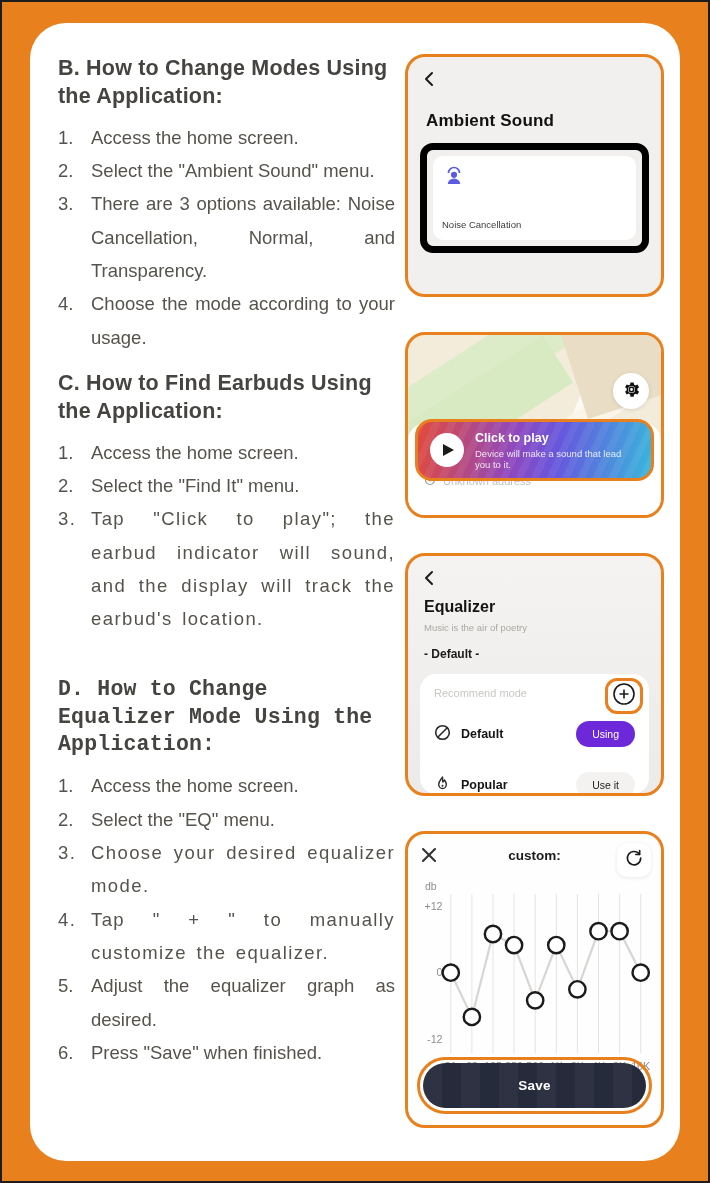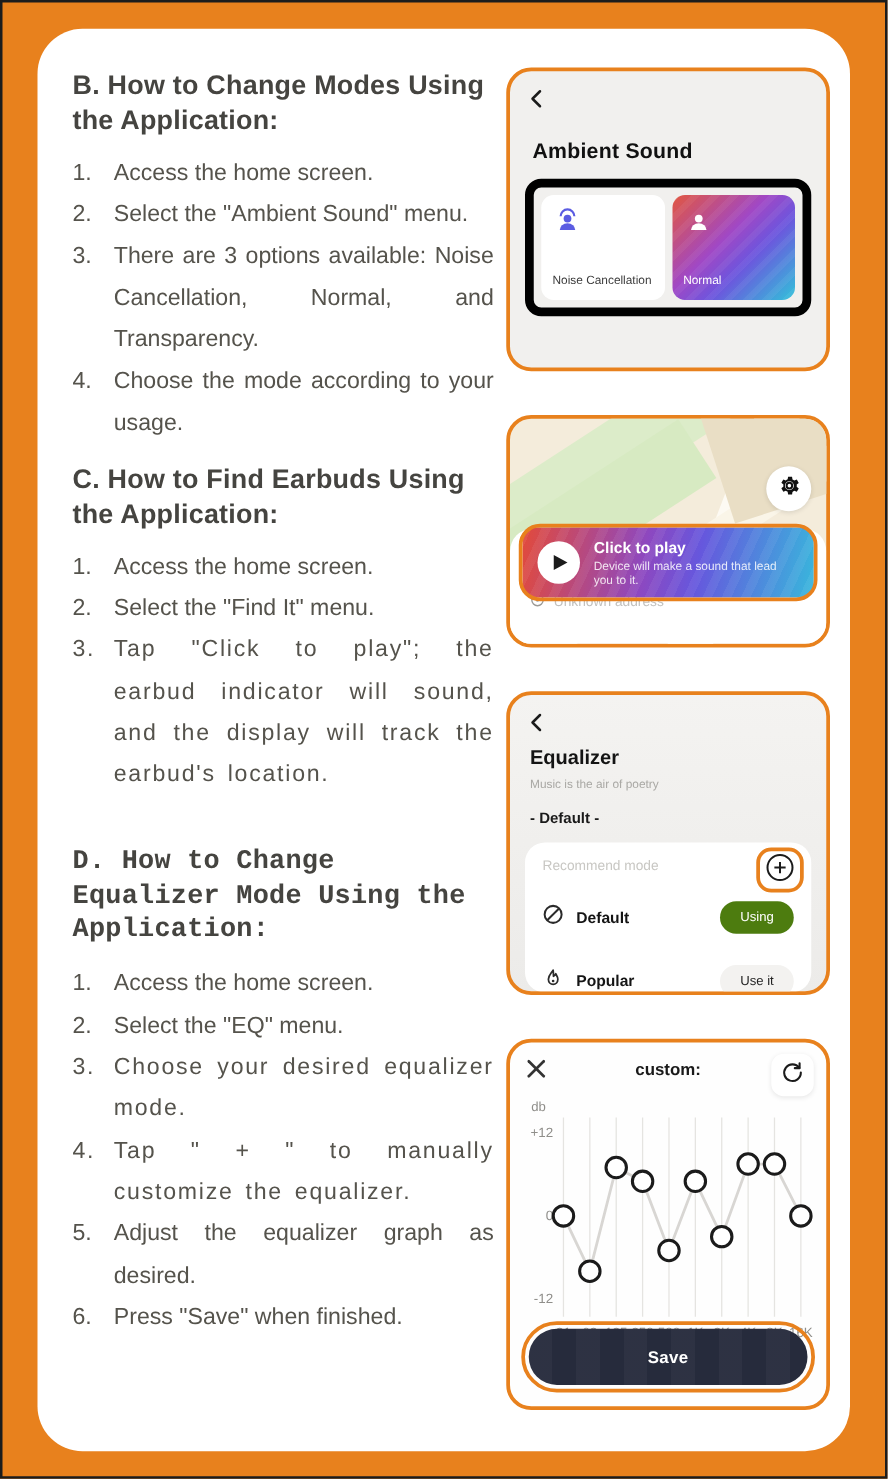--- a/index.html
+++ b/index.html
@@ -66,21 +66,21 @@
   .p-eq .title { font-size:16px; font-weight:800; color:#141414; margin:10px 0 0 4px; }
   .p-eq .subtitle { font-size:9.5px; color:#a9a8a4; margin:6px 0 0 4px; }
   .p-eq .current { font-size:12px; font-weight:800; color:#1a1a1a; margin:14px 0 0 4px; }
   .eq-card { background:#fff; border-radius:16px; margin-top:13px; height:120px; padding:13px 14px; position:relative; }
   .recommend { font-size:11px; color:#c8c7c3; }
   .plus-wrap { position:absolute; top:4px; right:6px; width:38px; height:36px; border:3px solid #E8811D; border-radius:12px; display:flex; align-items:center; justify-content:center; }
   .eq-row { display:flex; align-items:center; gap:10px; margin-top:22px; }
   .eq-row.second { margin-top:25px; }
   .eq-row .label { font-size:12.5px; font-weight:700; color:#151515; }
   .pill { margin-left:auto; font-size:10.5px; border-radius:999px; padding:7px 16px; }
-  .pill.dark { background:#4d7c0f; color:#fff; }
+  .pill.dark { background:#6d28d9; color:#fff; }
   .pill.light { background:#f3f2f0; color:#222; }
 
   
   .p-custom { height:297px; background:#fefefe; padding:12px 10px; }
   .close-btn { position:absolute; top:13px; left:13px; width:16px; height:16px; }
   .custom-title { text-align:center; font-size:13.5px; font-weight:700; color:#1a1a1a; margin-top:2px; }
   .reset-btn { position:absolute; top:9px; right:10px; width:34px; height:34px; background:#fff; border-radius:10px; box-shadow:0 1px 4px rgba(0,0,0,.09); display:flex; align-items:center; justify-content:center; }
   .db-label { position:absolute; top:46px; left:17px; font-size:10.5px; color:#8f8e8a; }
   .chart-box { position:absolute; top:56px; left:6px; right:6px; }
   .chart-box svg { width:100%; display:block; font-family:"Liberation Sans",sans-serif; }
@@ -174,29 +174,20 @@
         <div class="modes-wrap">
           <div class="mode-card">
             <span class="mode-icon">
               <svg viewBox="0 0 24 24">
                   <path d="M6.5,8 a5.5,5.5 0 0 1 11,0" fill="none" stroke="#5b5ce2" stroke-width="1.7"></path>
                   <circle cx="12" cy="9.8" r="3.1" fill="#5b5ce2"></circle>
                   <path d="M5.8,19 a6.2,5.4 0 0 1 12.4,0 z" fill="#5b5ce2"></path>
                 </svg>
             </span>
             <span class="mode-label">Noise Cancellation</span>
-          </div>
-          <div class="mode-card selected">
-            <span class="mode-icon">
-              <svg viewBox="0 0 24 24">
-                  <circle cx="12" cy="9.8" r="3.1" fill="#ffffff"></circle>
-                  <path d="M5.8,19 a6.2,5.4 0 0 1 12.4,0 z" fill="#ffffff"></path>
-                </svg>
-            </span>
-            <span class="mode-label">Normal</span>
           </div>
         </div>
       </div>
 
       <div class="panel p-find">
         <div class="map-shape green-a"></div>
         <div class="map-shape green-b"></div>
         <div class="map-shape road-1"></div>
         <div class="map-shape road-2"></div>
         <div class="map-shape tan-patch"></div>

